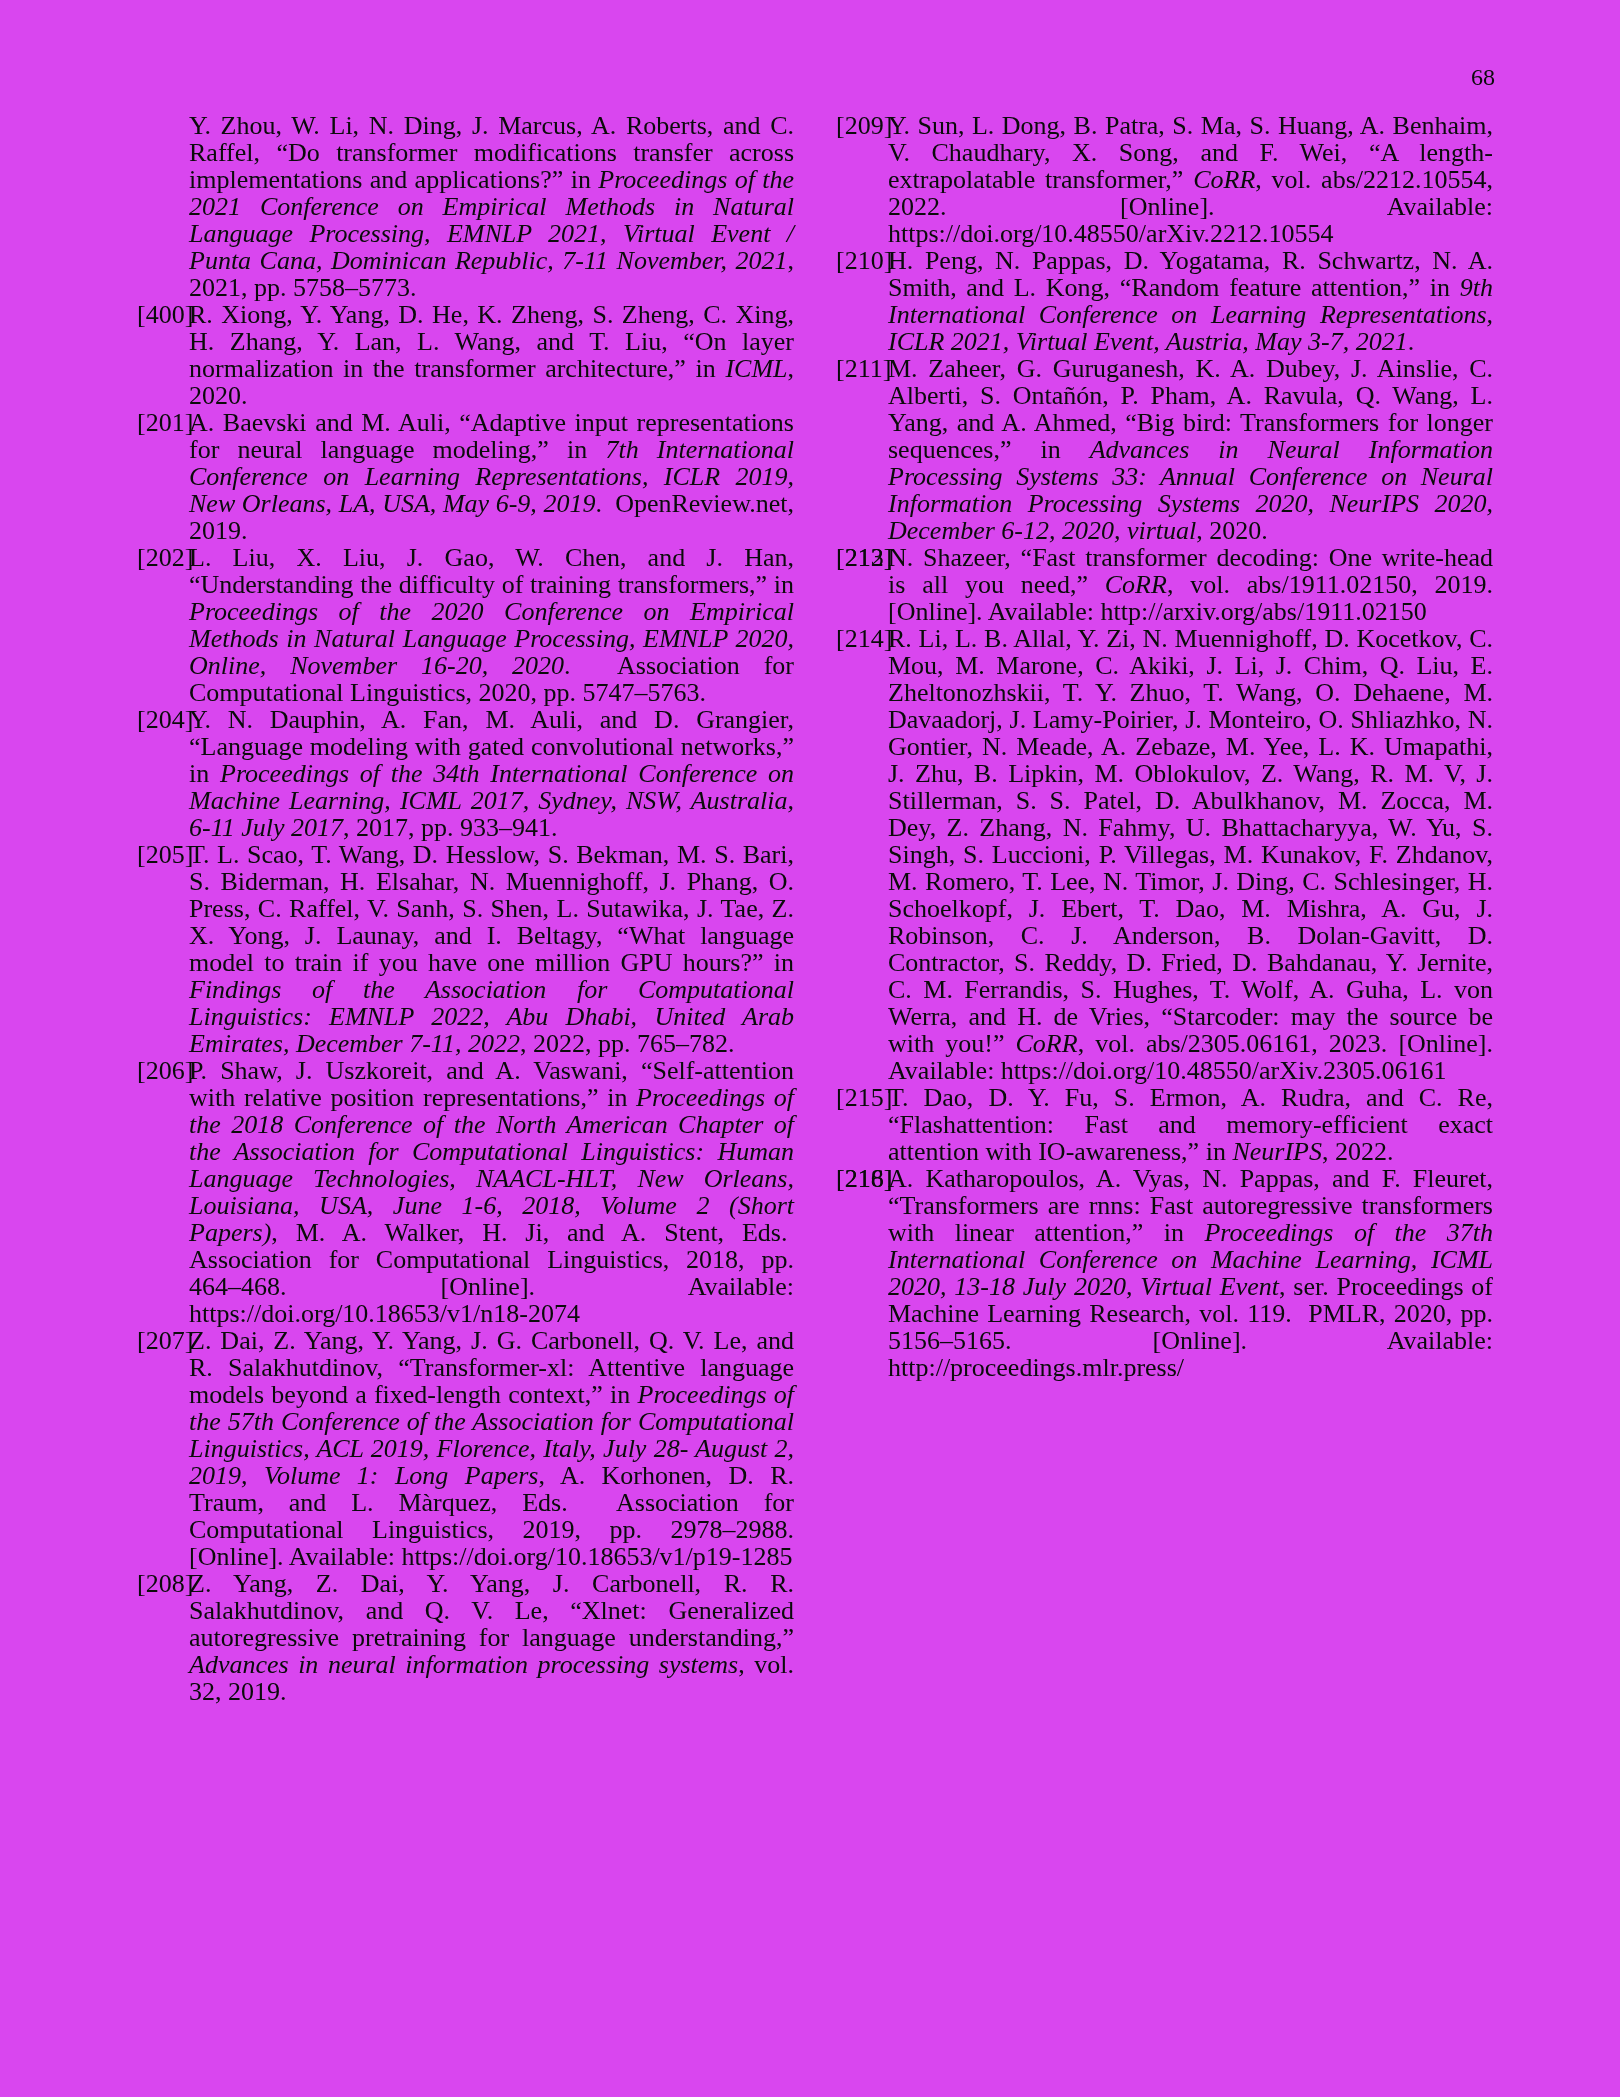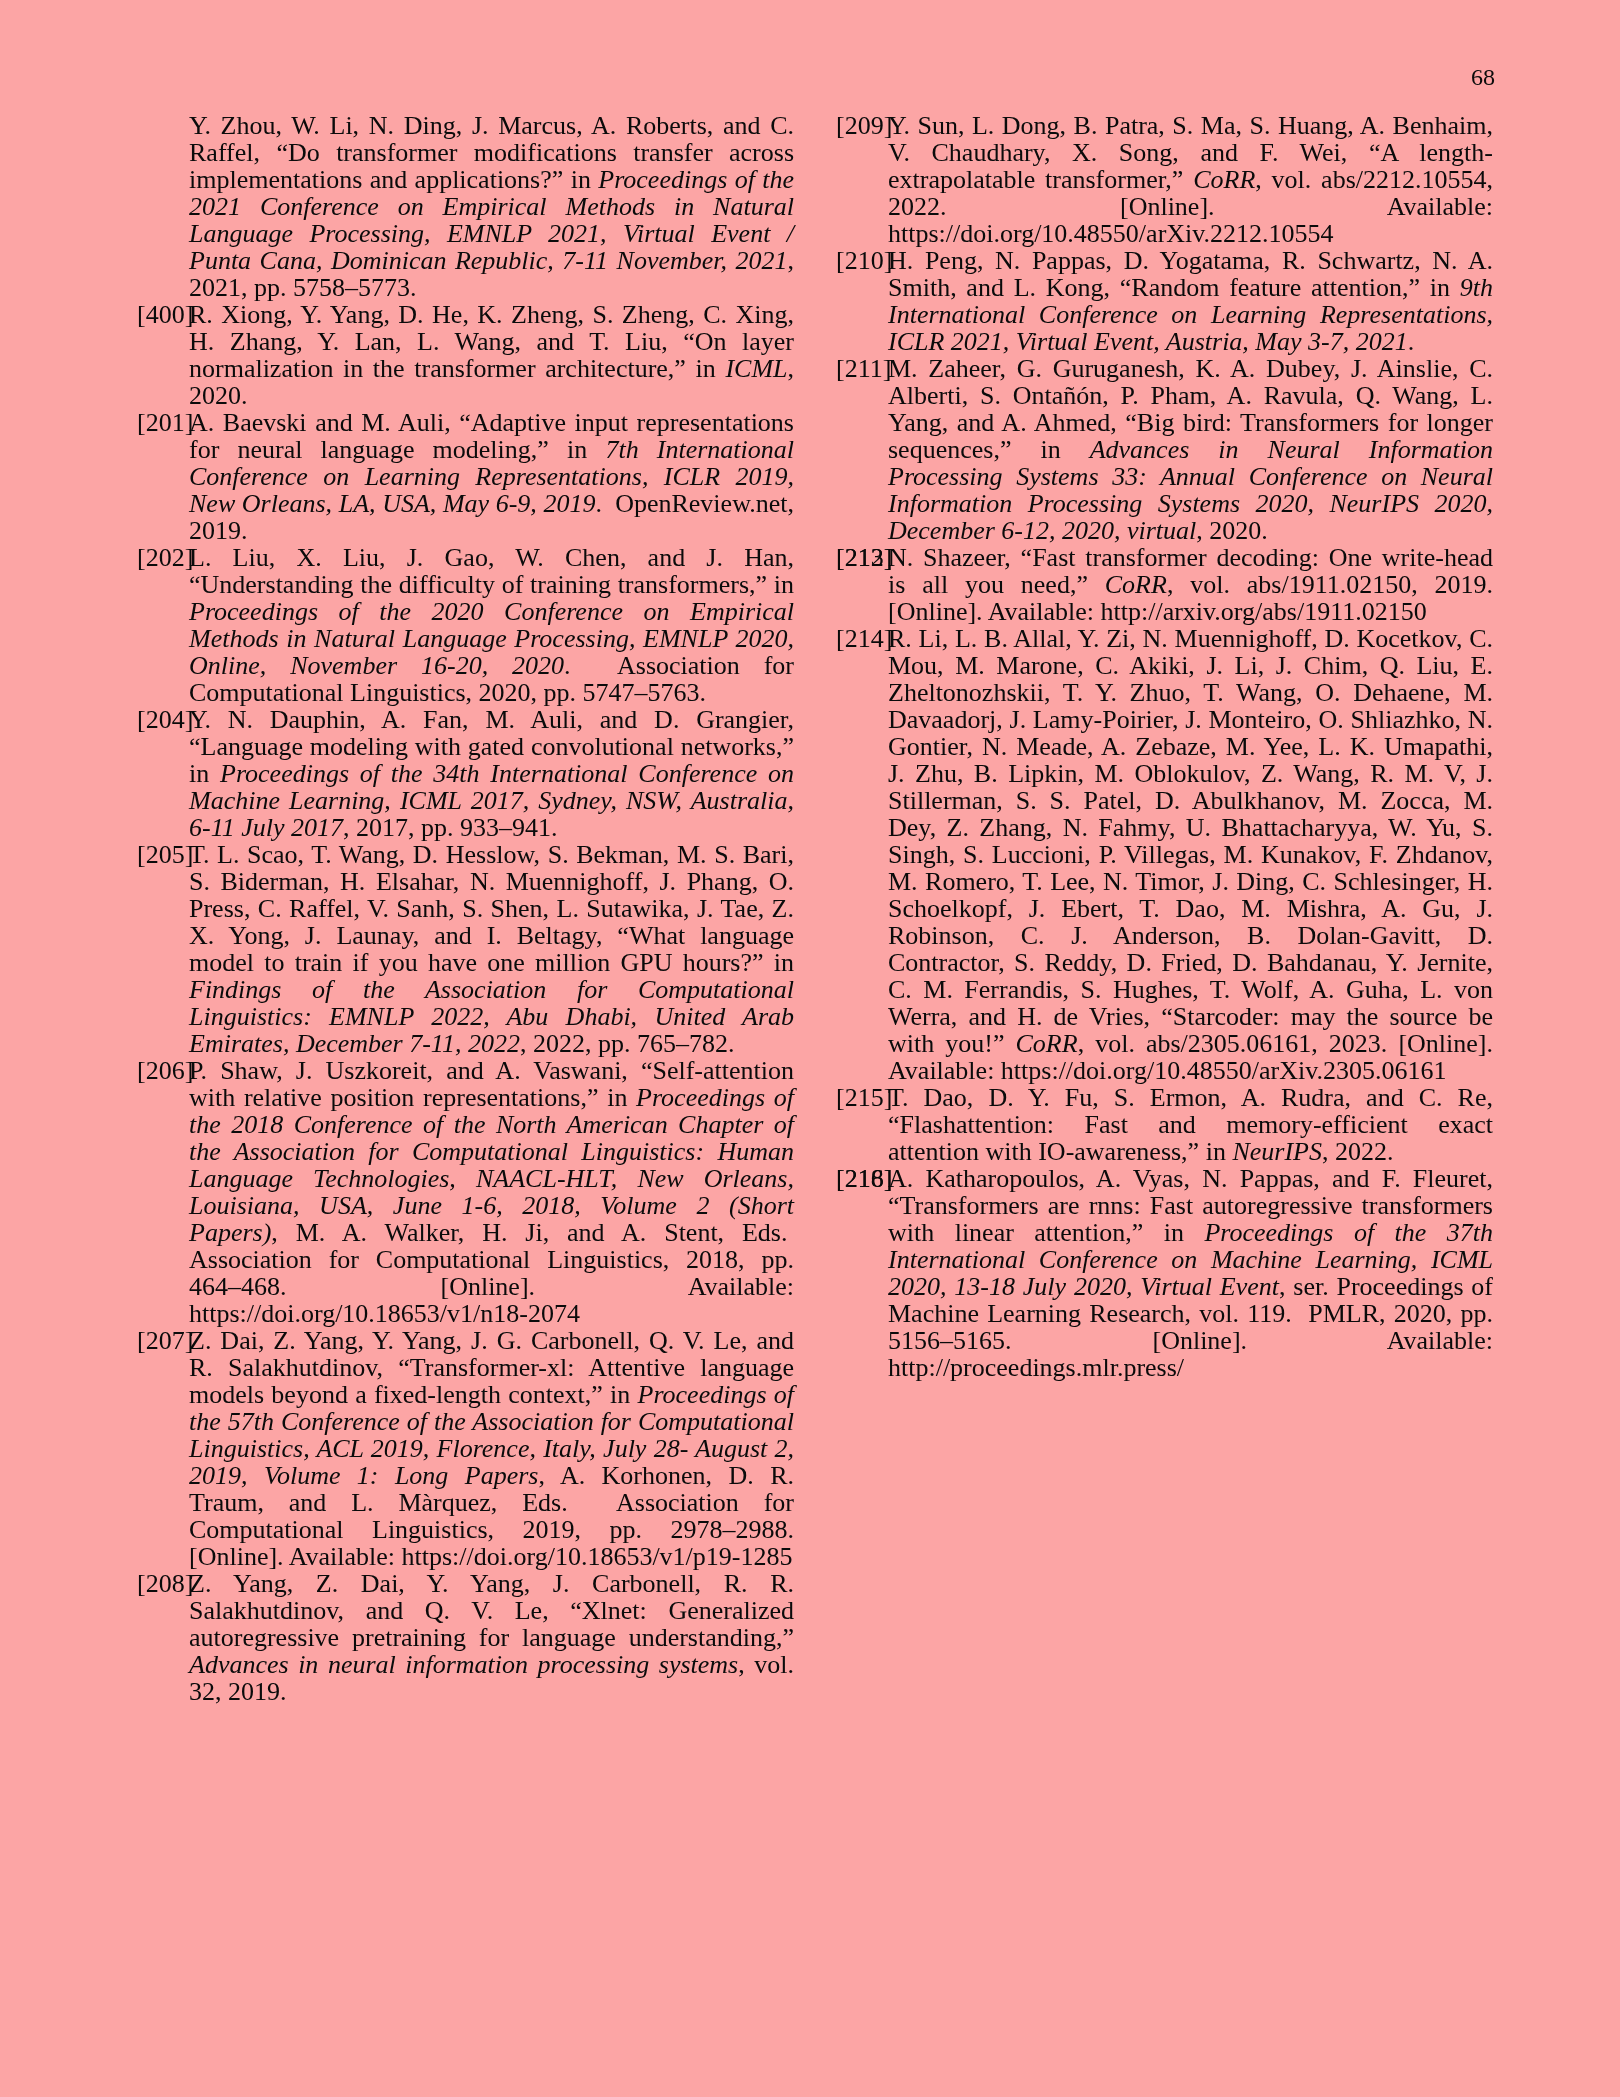--- a/index.html
+++ b/index.html
@@ -1,19 +1,19 @@
 <!DOCTYPE html>
 <html lang="en"><head>
 <meta charset="utf-8">
 <style>
   html,body{margin:0;padding:0;background:#e8e8e8;}
   .page{
     position:relative;
     width:1620px;height:2097px;
-    background:#fca5a5;
+    background:#d946ef;
     overflow:hidden;
     font-family:"Liberation Serif","DejaVu Serif",serif;
     color:#0b0b0b;
   }
   .page-number{
     position:absolute;
     left:1395px;top:63px;width:100px;
     text-align:right;
     font-size:24px;line-height:28px;
   }

